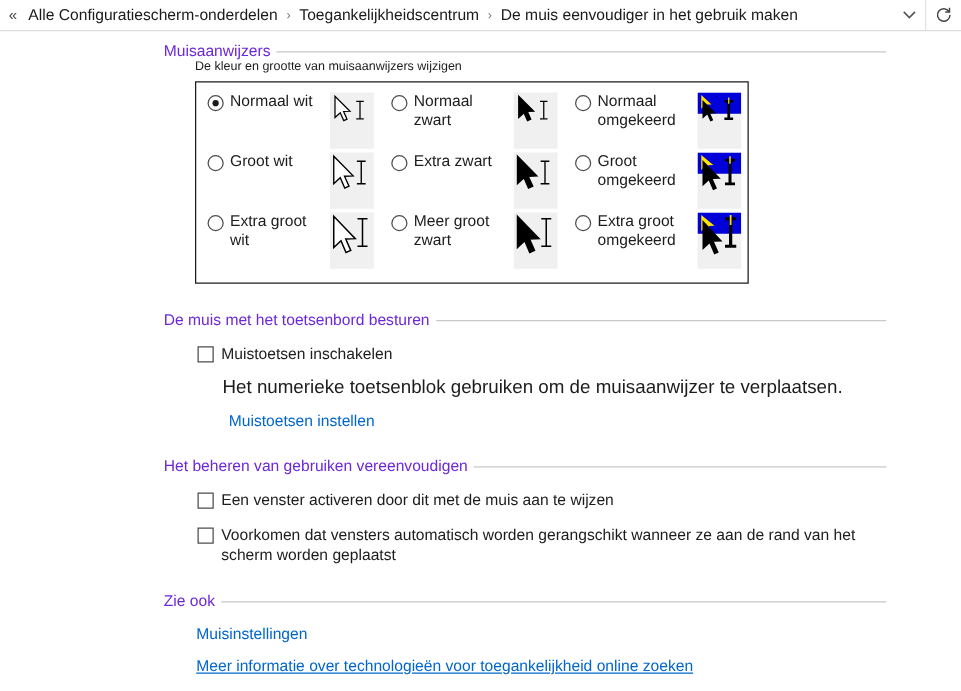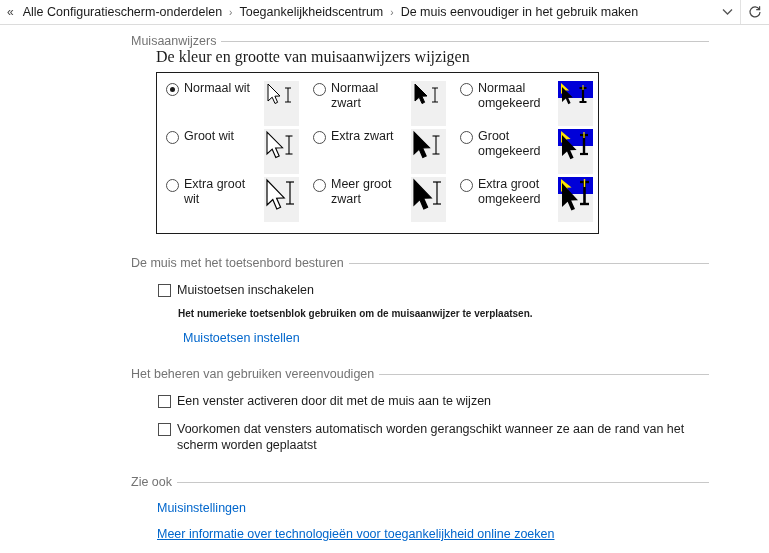--- a/index.html
+++ b/index.html
@@ -84,36 +84,35 @@
   }
 
   
   .section-head {
     display: flex;
     align-items: center;
     white-space: nowrap;
   }
   .section-head .sh-text {
     font-size: 12.5px;
-    color: #737373;
+    color: #6d28d9;
     padding-right: 5px;
   }
   .section-head .sh-rule {
     flex: 1;
     height: 1px;
     background: #c8c8c8;
   }
 
   
   .pointers-block { margin-top: 9px; }
   .sub-label {
     margin: 0 0 6px 25px;
-    font-size: 16px;
+    font-size: 10px;
     color: #1c1c1c;
-    font-family: Liberation Serif, serif;
   }
   .pointer-box {
     margin-left: 25px;
     width: 443px;
     border: 1px solid #1c1c1c;
     box-sizing: border-box;
     padding: 8px 0 8px 0;
   }
   .ptr-row {
     display: flex;
@@ -183,23 +182,22 @@
   }
   .check-label {
     font-size: 12.5px;
     color: #1c1c1c;
     margin-left: 6px;
     line-height: 16px;
   }
   .indent-text {
     margin-left: 47px;
     margin-top: 10px;
-    font-size: 10px;
+    font-size: 15px;
     color: #1c1c1c;
-    font-weight: bold;
   }
   .link {
     color: #0066cc;
     font-size: 12.5px;
     text-decoration: none;
     cursor: pointer;
   }
   .link.underline { text-decoration: underline; }
   .link-row { margin-top: 12px; }
   .link-indent-1 { margin-left: 52px; }

